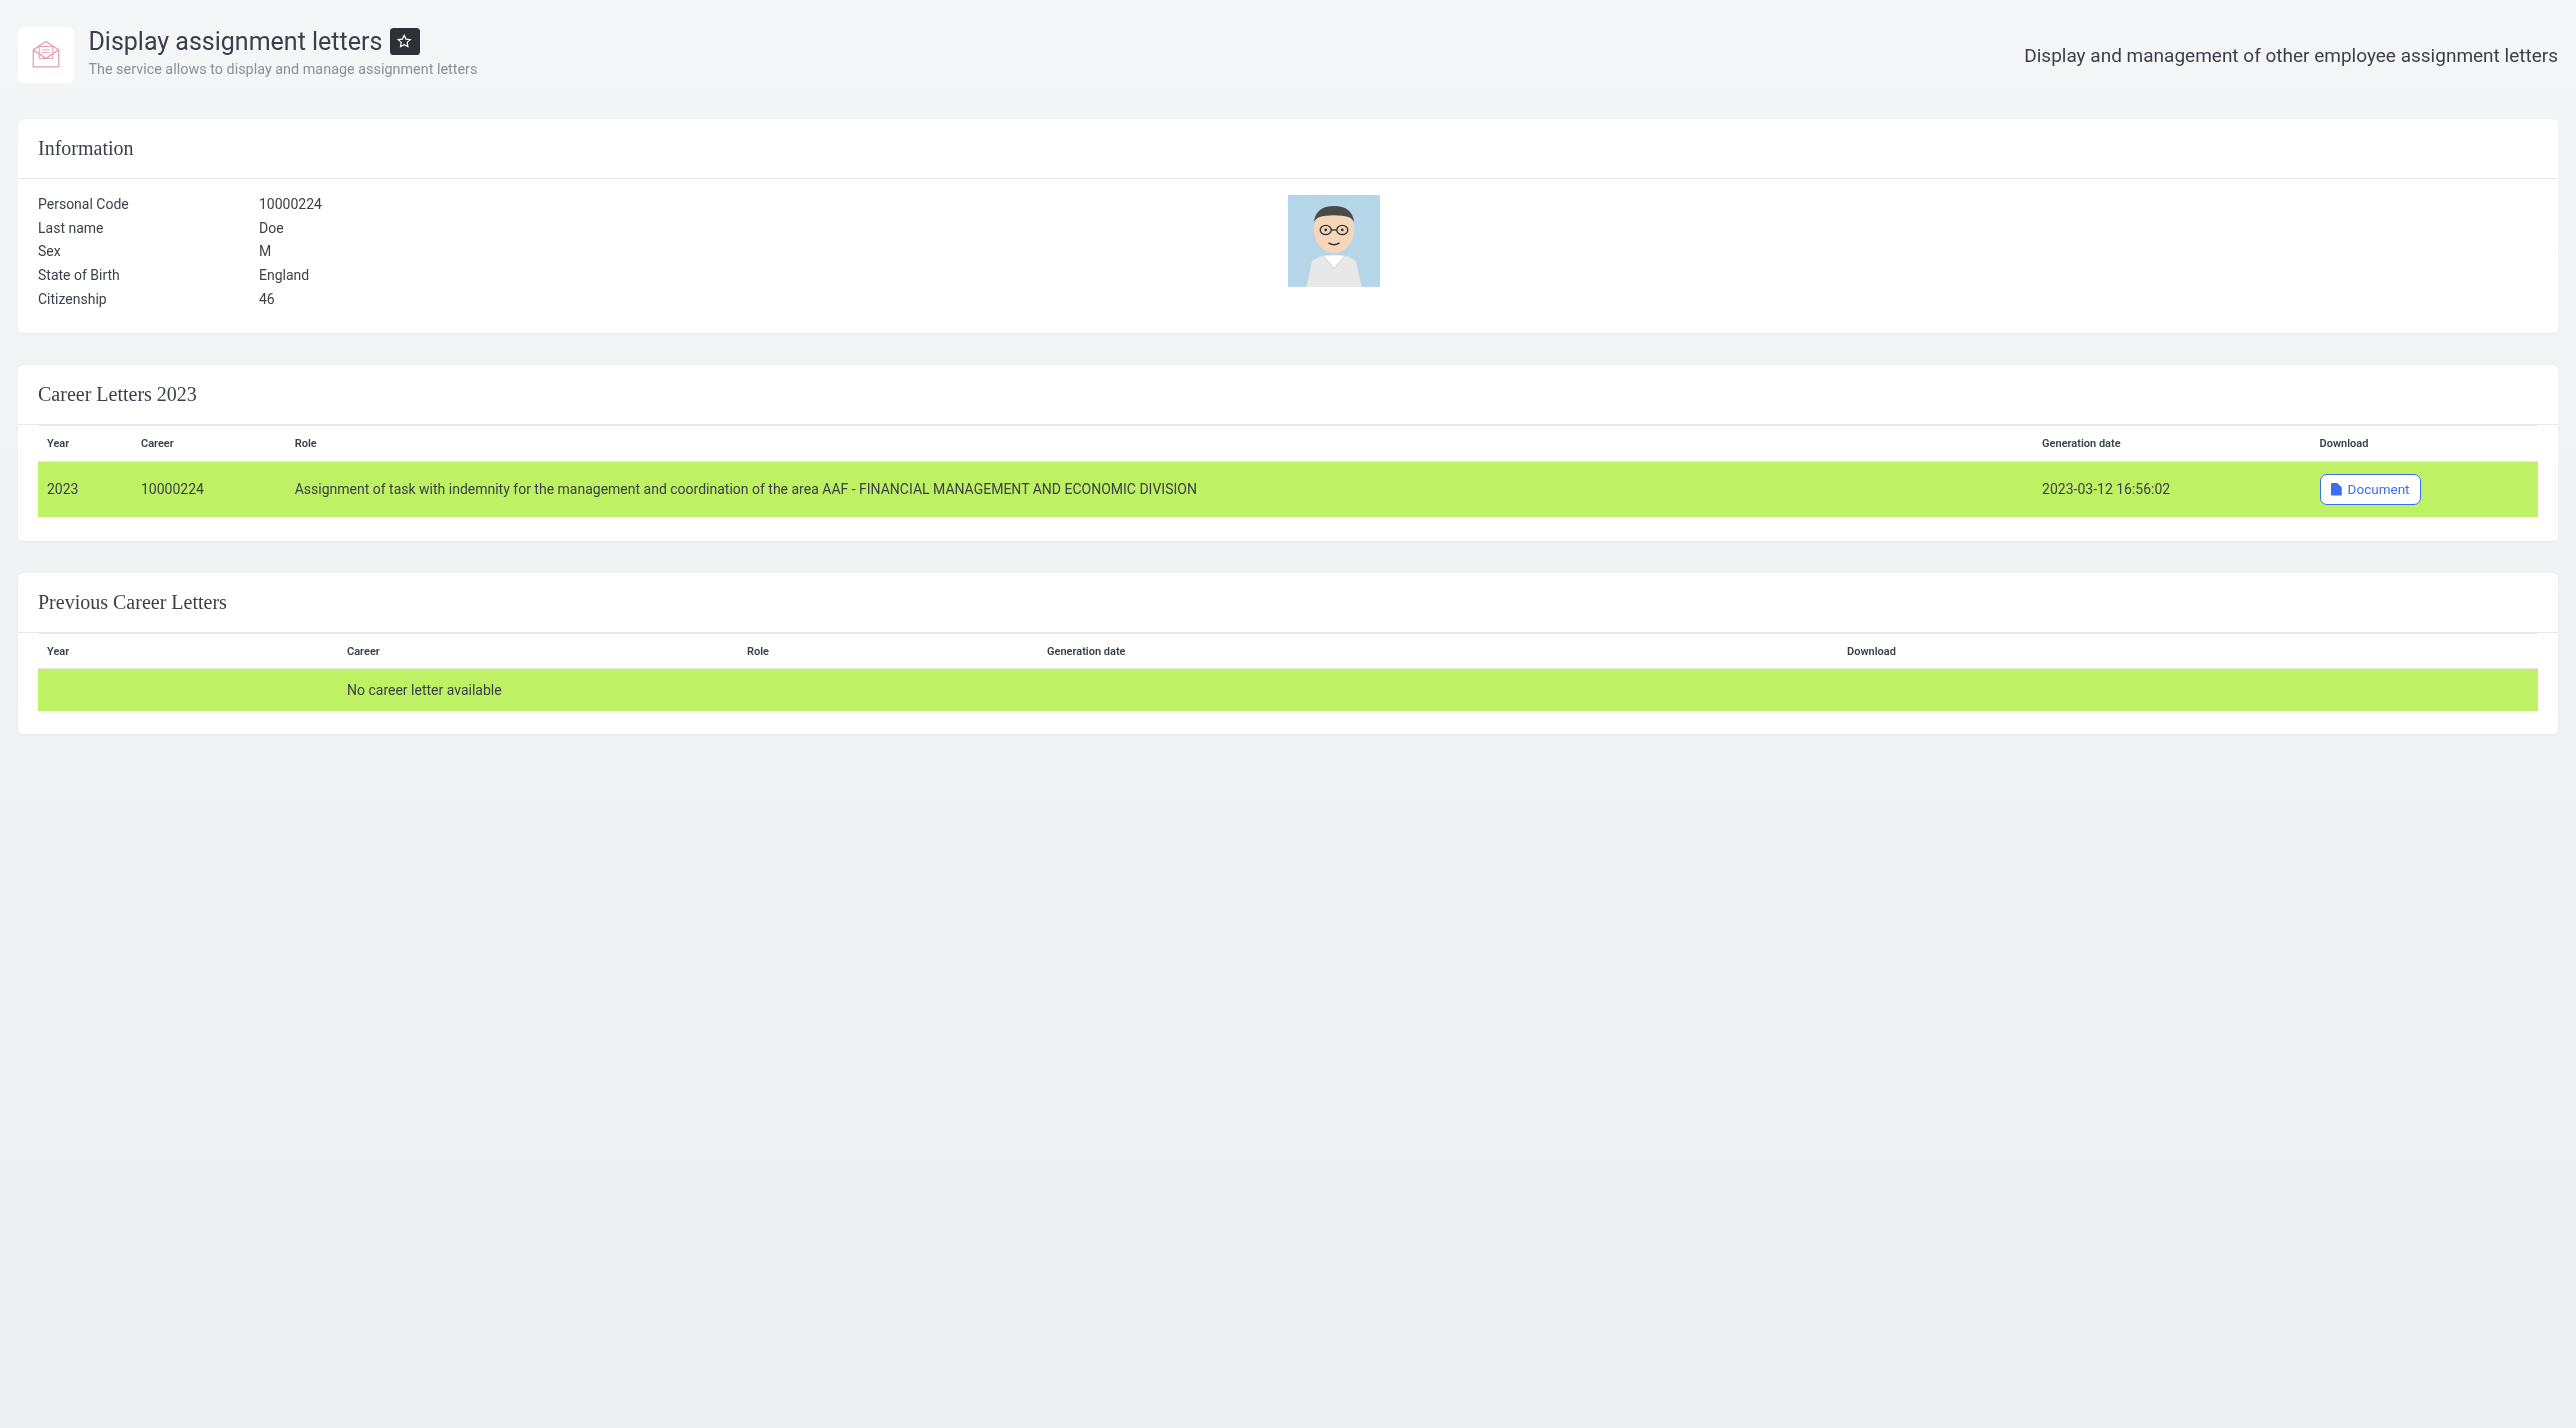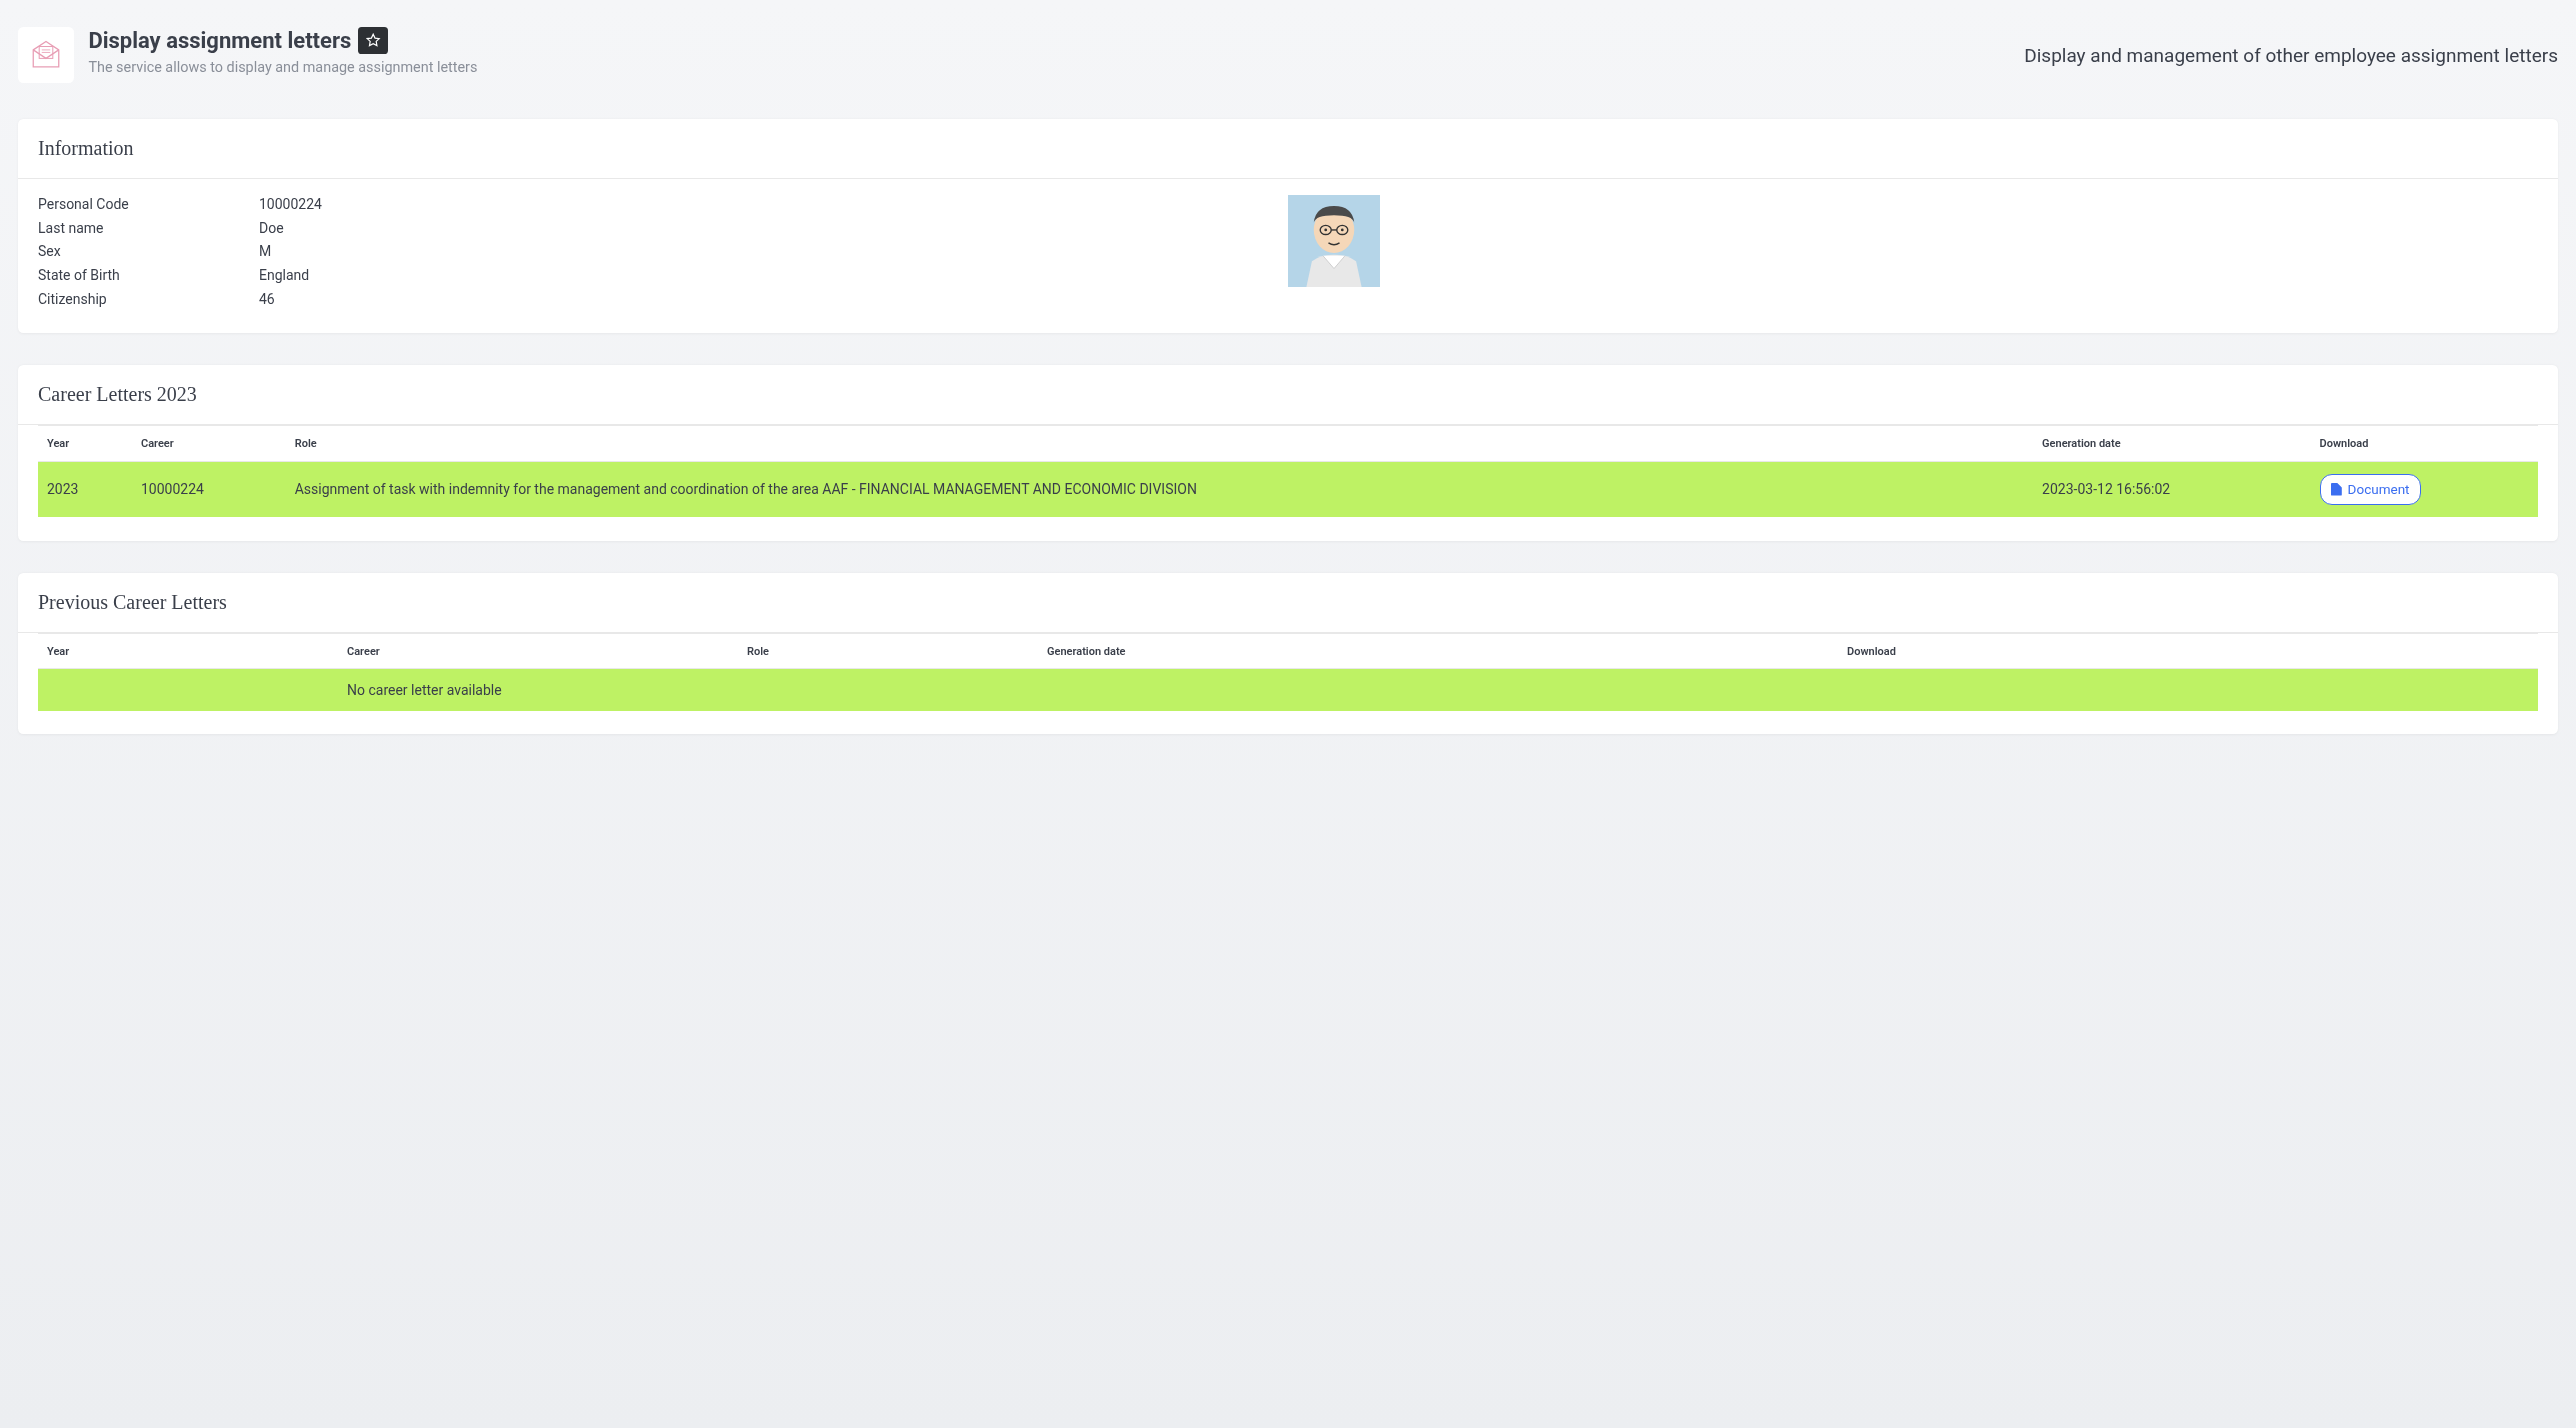--- a/index.html
+++ b/index.html
@@ -30,22 +30,22 @@
     }
     .header-main {
       flex: 1;
     }
     .header-title-row {
       display: flex;
       align-items: center;
       gap: 7.2px;
     }
     .header-title {
-      font-size: 22px;
-      font-weight: 700;
+      font-size: 25px;
+      font-weight: 400;
       color: #3a3f4a;
     }
     .star-badge {
       background: #2d3034;
       border-radius: 3.6px;
       width: 30px;
       height: 27px;
       display: inline-flex;
       align-items: center;
       justify-content: center;
@@ -134,21 +134,21 @@
       color: #3a3f4a;
       padding: 12.6px 9px;
       background: #bef264;
     }
     .btn-outline {
       display: inline-flex;
       align-items: center;
       gap: 5.4px;
       padding: 6.3px 10.8px;
       border: 0.9px solid #3b6ef0;
-      border-radius: 12px;
+      border-radius: 7px;
       color: #3b6ef0;
       font-size: 13.5px;
       background: #fff;
       cursor: pointer;
       text-decoration: none;
     }
     .no-data td {
       padding: 12.6px 9px;
     }
   </style>

